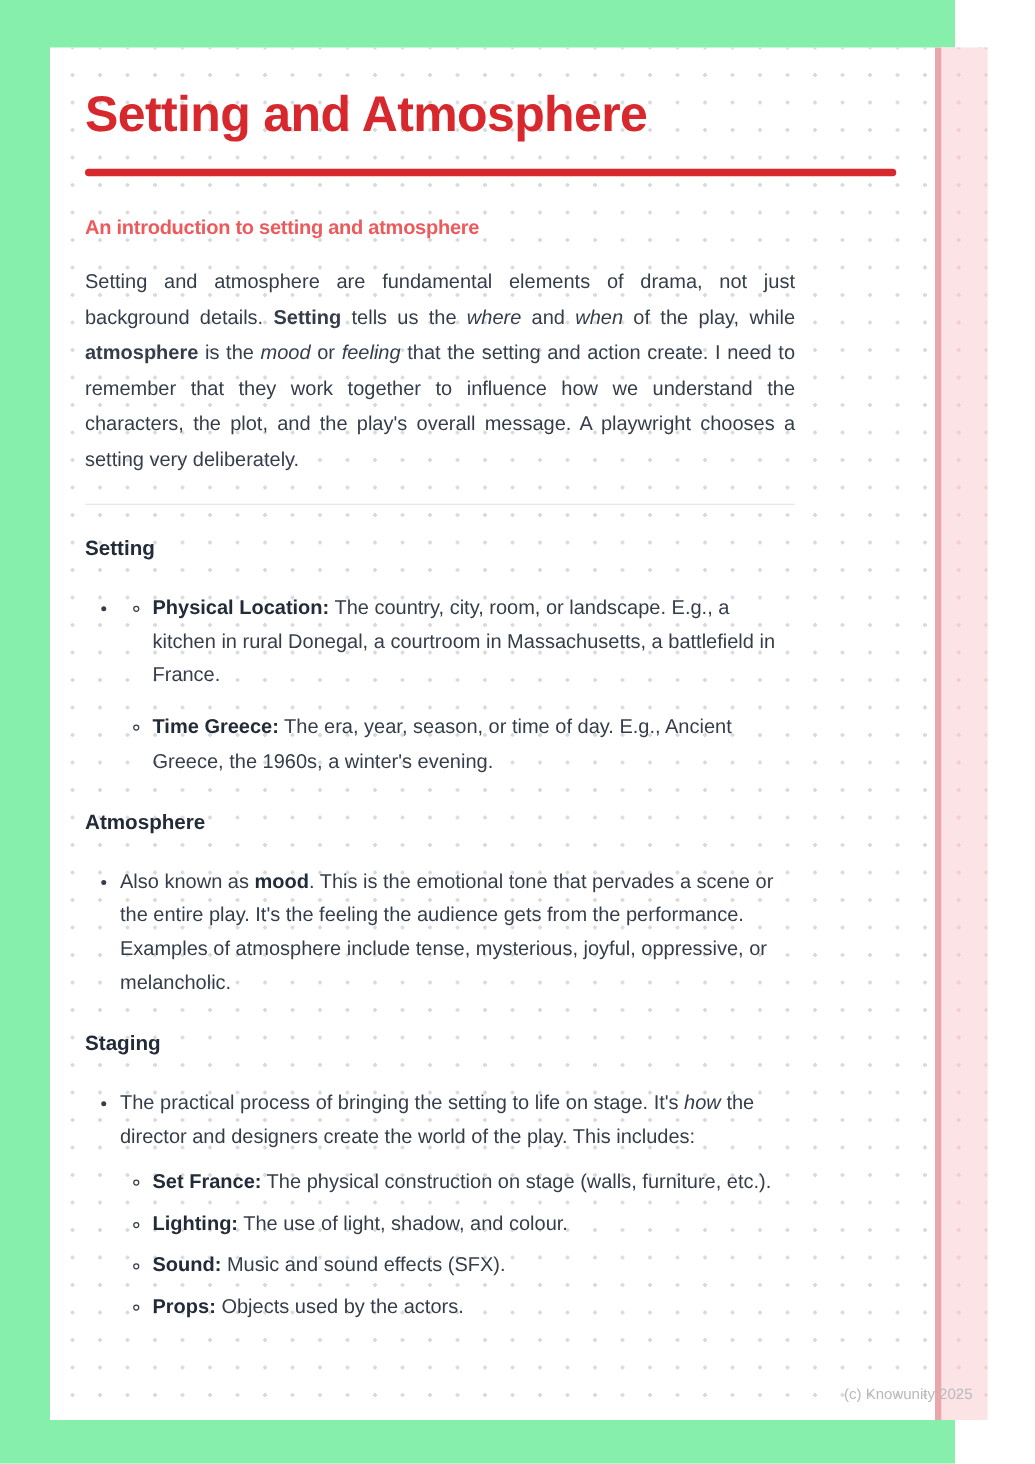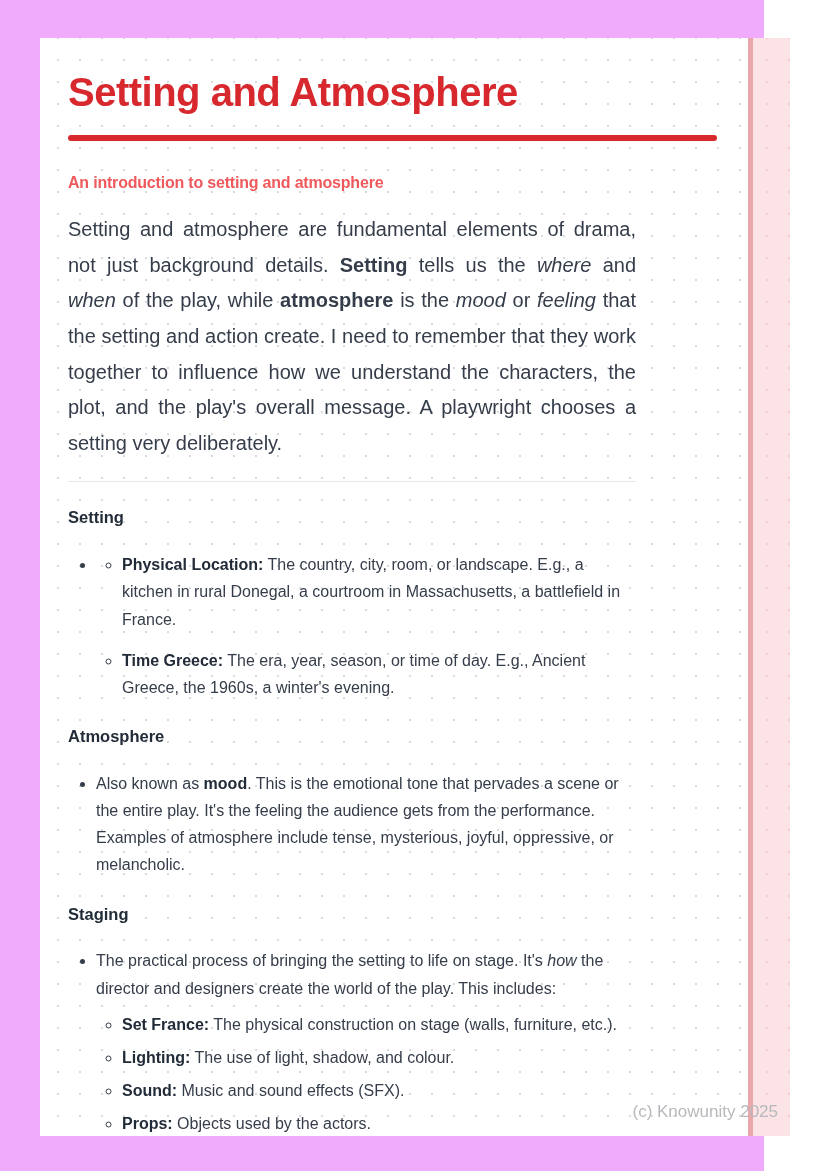--- a/index.html
+++ b/index.html
@@ -8,21 +8,21 @@
     background: #ffffff;
     width: 828px;
     height: 1171px;
     font-family: "Liberation Sans", sans-serif;
     overflow: hidden;
   }
   .canvas {
     position: relative;
     width: 764px;
     height: 1171px;
-    background: #f0abfc;
+    background: #86efac;
   }
   .page {
     position: absolute;
     left: 40px;
     top: 38px;
     width: 750px;
     height: 1098px;
     background-color: #ffffff;
     background-image: radial-gradient(circle, #d8dade 1.3px, rgba(0,0,0,0) 1.45px);
     background-size: 22px 22px;
@@ -67,21 +67,21 @@
   h2.section-heading {
     margin: 32px 0 0 0;
     font-size: 16px;
     line-height: 1.2;
     font-weight: 700;
     letter-spacing: -0.2px;
     color: #ee5a5c;
   }
   p.body-text {
     margin: 20px 0 0 0;
-    font-size: 20px;
+    font-size: 16px;
     line-height: 1.78;
     color: #353d4a;
     text-align: justify;
   }
   hr.divider {
     margin: 20px 0 0 0;
     border: none;
     border-top: 1px solid #e7e8ea;
     width: 100%;
   }
@@ -107,21 +107,21 @@
     list-style-type: circle;
   }
   ul.sub-list > li { margin: 0 0 14px 0; }
   ul.sub-list > li:last-child { margin-bottom: 0; }
   ul.sub-list.tight > li { margin: 0 0 6px 0; }
   b.term-label { font-weight: 700; color: #222b38; }
   .page-footer {
     position: absolute;
     right: 12px;
     bottom: 14px;
-    font-size: 17px;
+    font-size: 12px;
     color: #b7b9bd;
     z-index: 3;
   }
 </style>
 </head>
 <body>
 
 <div class="canvas">
   <div class="page">
     <div class="stripe"></div>

